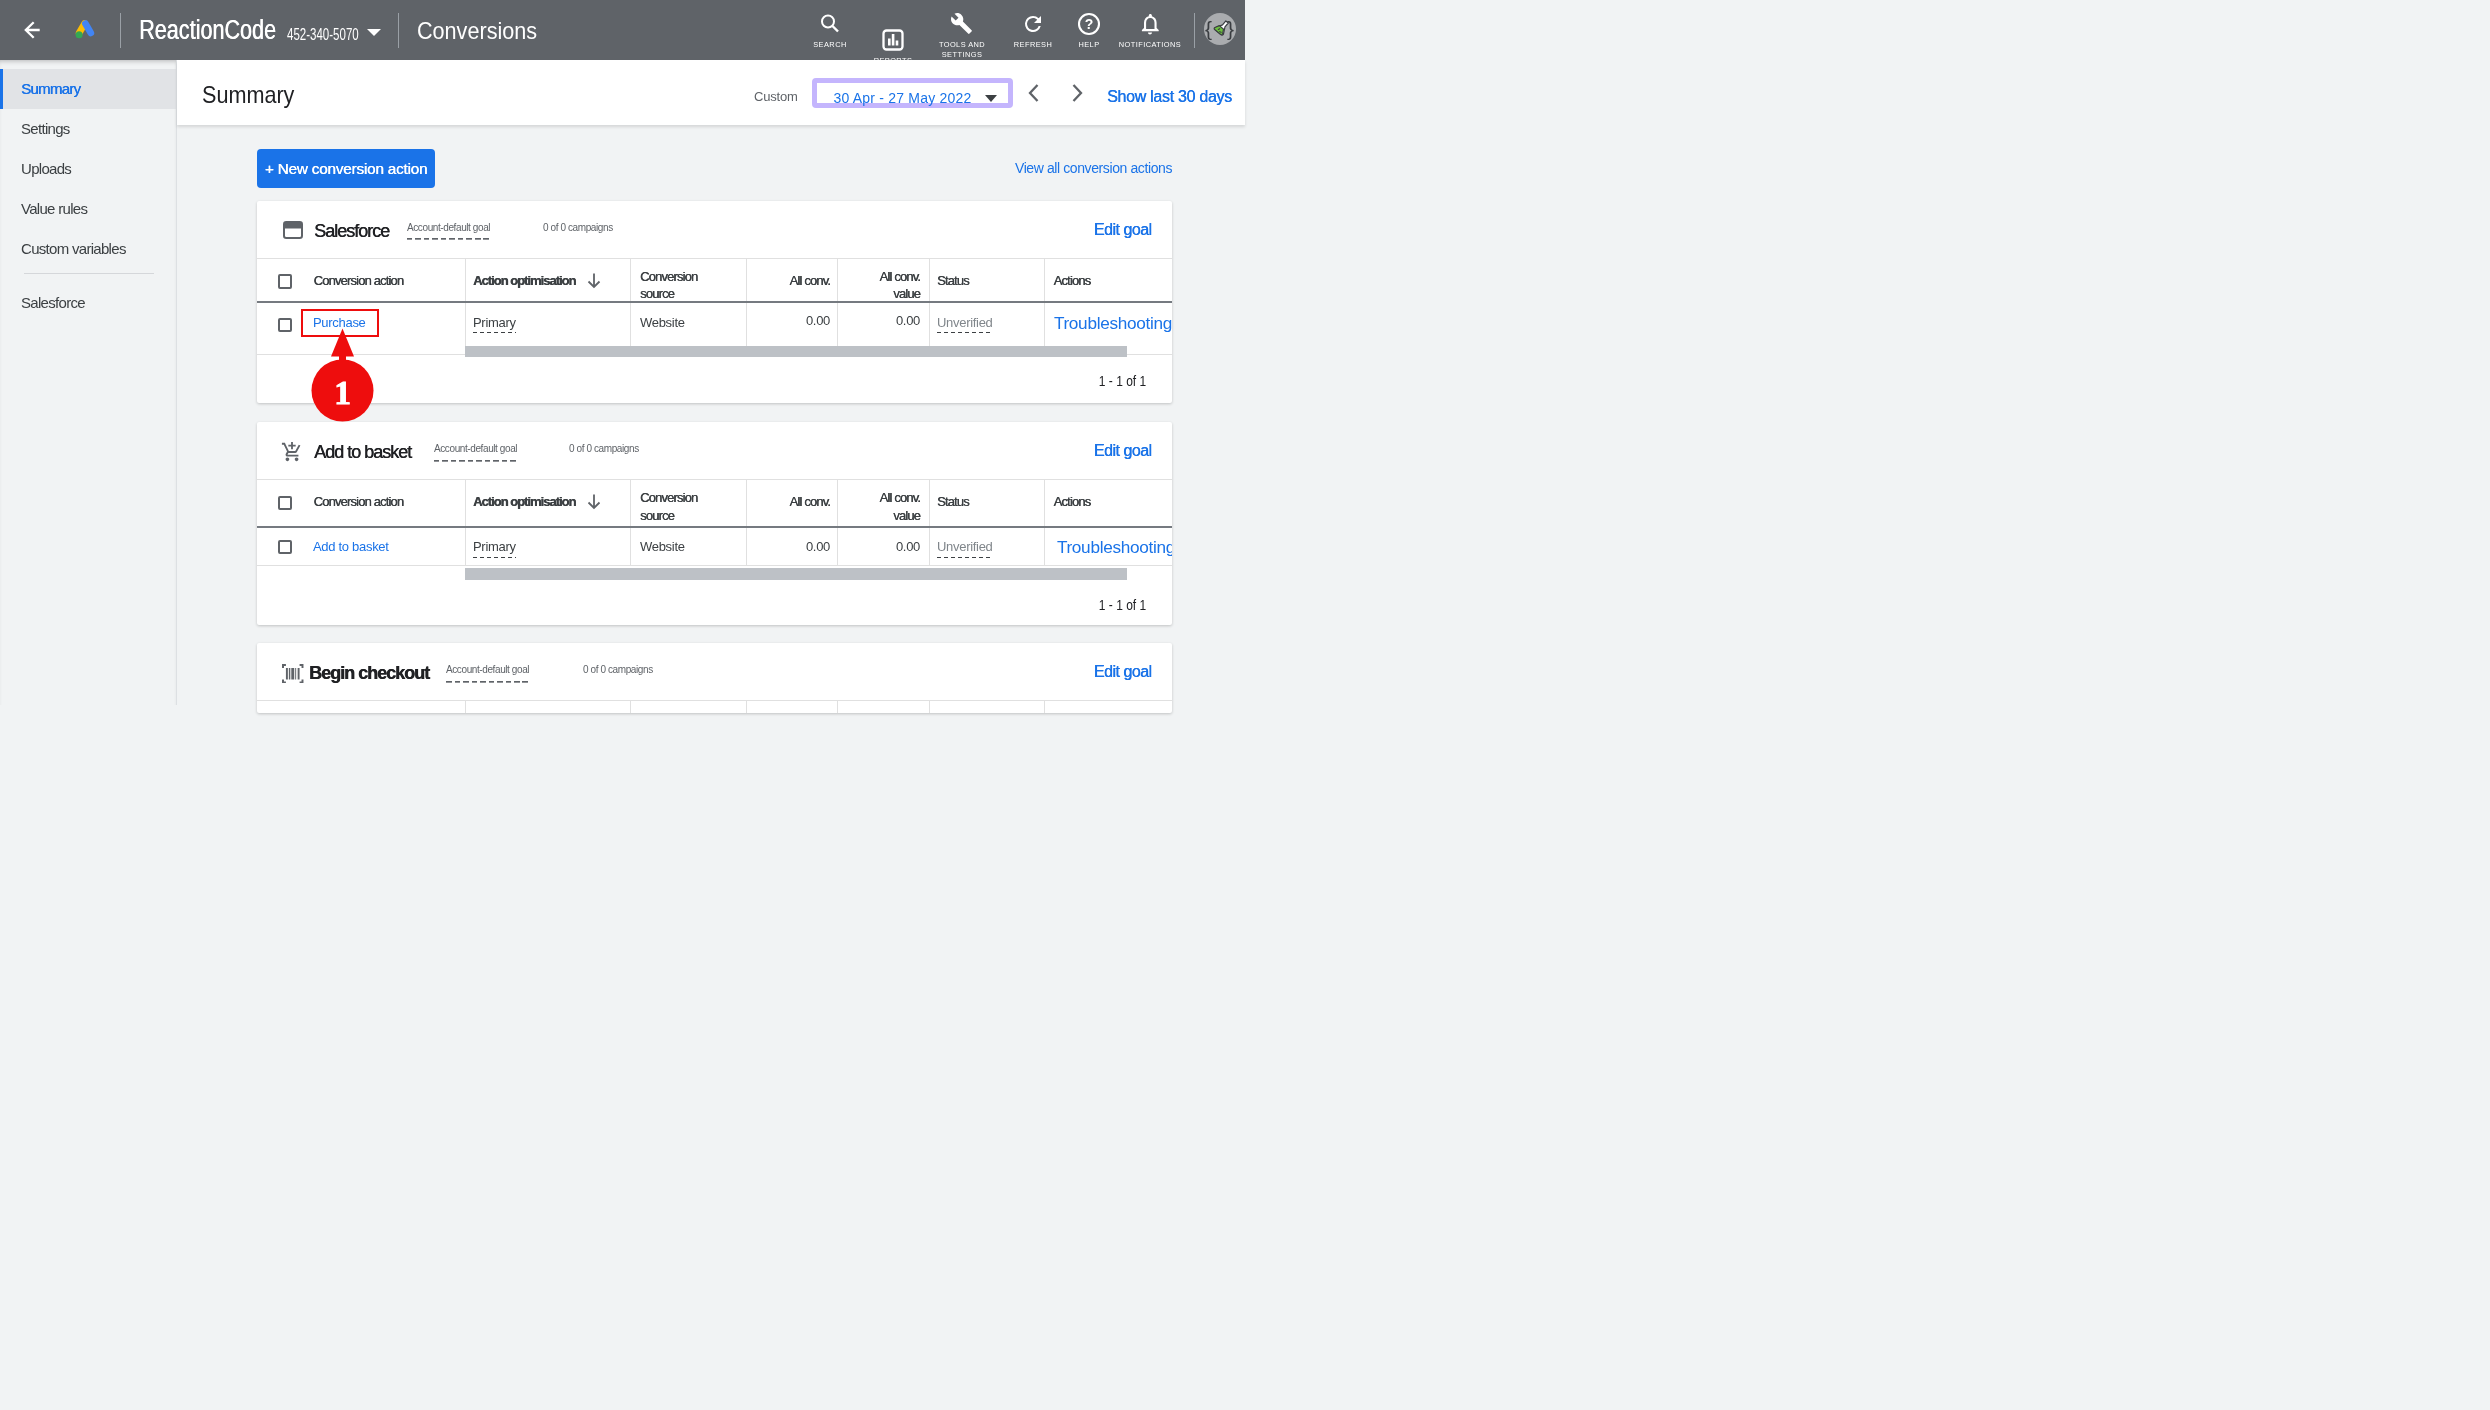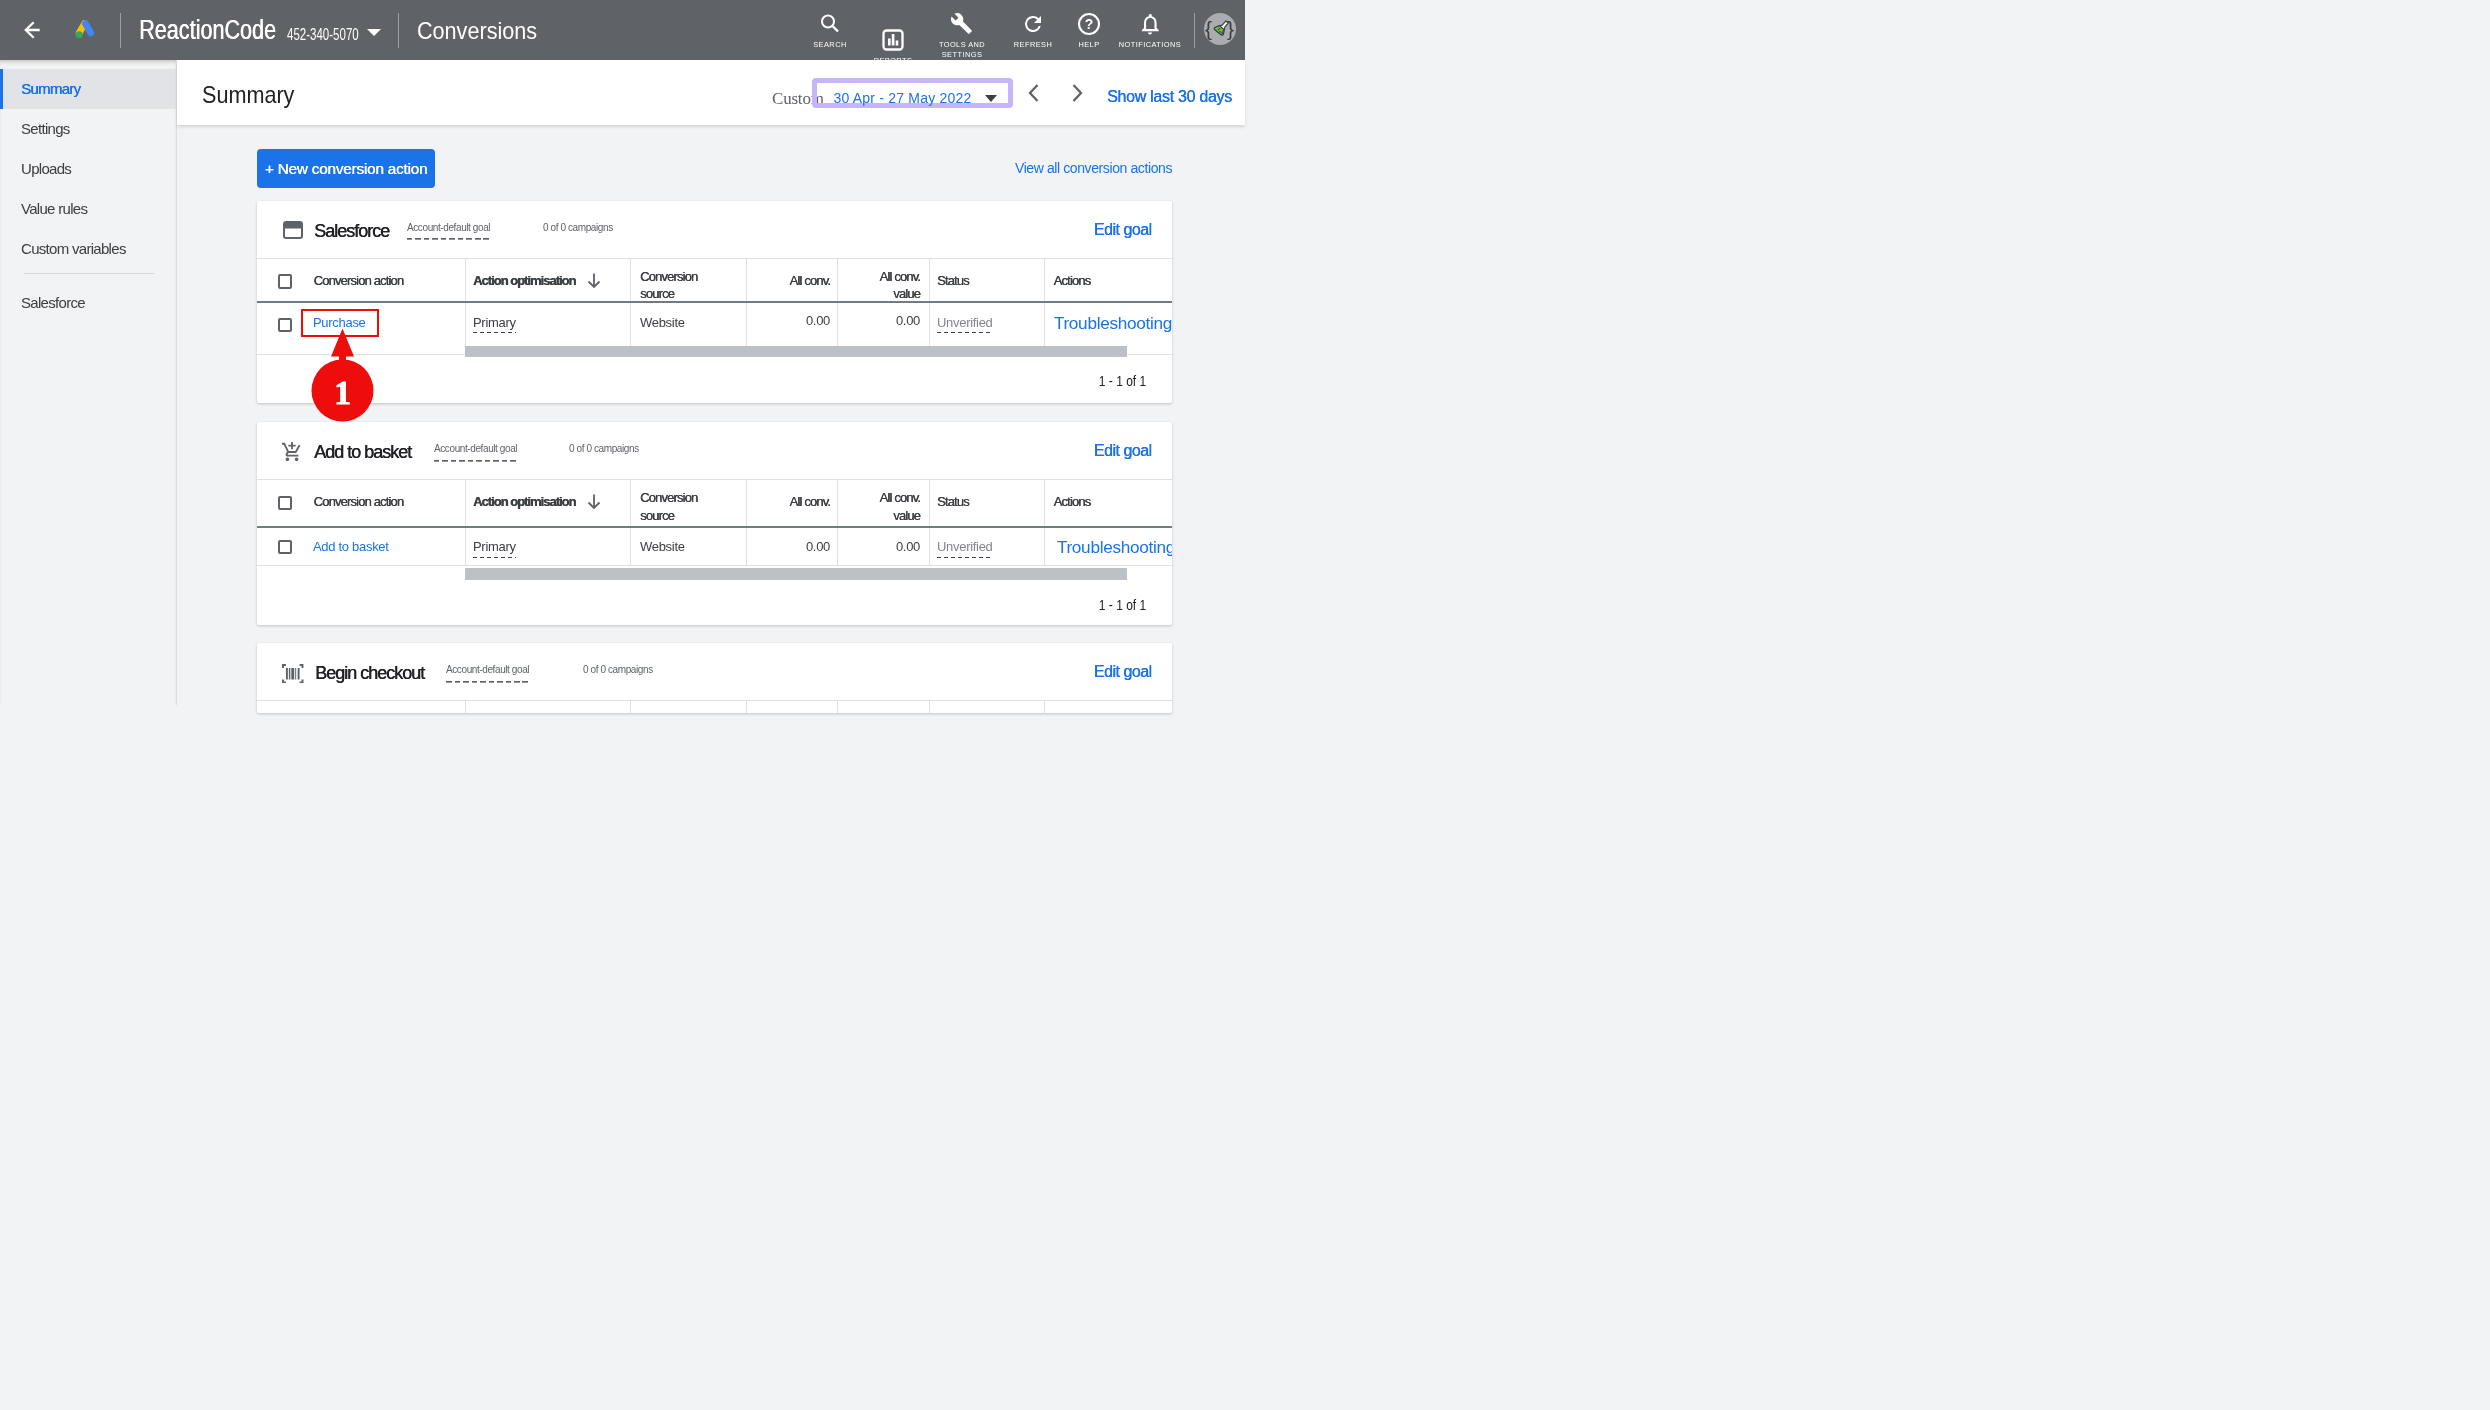--- a/index.html
+++ b/index.html
@@ -111,21 +111,21 @@
 <div class="nav-item sel" style="top:69px;">Summary</div>
 <div class="nav-item" style="top:109px;">Settings</div>
 <div class="nav-item" style="top:149px;">Uploads</div>
 <div class="nav-item" style="top:189px;">Value rules</div>
 <div class="nav-item" style="top:229px;">Custom variables</div>
 <div class="nav-div" style="top:273px;"></div>
 <div class="nav-item" style="top:283px;">Salesforce</div>
 
 <div class="hdrstrip">
   <div class="pg-title">Summary</div>
-  <div style="position:absolute;left:595px;top:29px;font-size:17px;color:#5f6368;letter-spacing:-0.2px;font-family:Liberation Serif, serif;">Custom</div>
+  <div style="position:absolute;left:577px;top:29px;font-size:13px;color:#5f6368;letter-spacing:-0.2px;">Custom</div>
   <div class="datebox" style="left:634.5px;top:18px;width:201.5px;height:29.5px;">
     <span style="position:absolute;left:17px;top:7px;font-size:14px;color:#1a73e8;letter-spacing:0.2px;">30 Apr - 27 May 2022</span>
     <span style="position:absolute;left:168px;top:11.5px;width:0;height:0;border-left:6.5px solid transparent;border-right:6.5px solid transparent;border-top:7px solid #3c4043;"></span>
   </div>
   <svg class="ic" style="position:absolute;left:847px;top:22px;" width="22" height="22" viewBox="0 0 22 22">
       <path d="M13.5 3 L6 11 L13.5 19" fill="none" stroke="#5f6368" stroke-width="2.3"></path>
     </svg>
   <svg class="ic" style="position:absolute;left:888px;top:22px;" width="22" height="22" viewBox="0 0 22 22">
       <path d="M8.5 3 L16 11 L8.5 19" fill="none" stroke="#5f6368" stroke-width="2.3"></path>
     </svg>
@@ -227,21 +227,21 @@
     <div class="cell-line" style="right:-3px;top:8.5px;font-size:17.2px;color:#1a73e8;">Troubleshooting</div>
   </div>
   <div class="scrollthumb" style="top:145.7px;height:12px;"></div>
   <div class="pager" style="top:174px;">1 - 1 of 1</div>
 </div>
 
 <div class="card" style="top:643px;height:70px;">
   <svg class="ic" style="position:absolute;left:25px;top:20.5px;" width="21.5" height="19.5" viewBox="0 0 22 20">
       <path fill="#5f6368" d="M0 0h4v2H2v2H0V0zm22 0v4h-2V2h-2V0h4zM0 20v-4h2v2h2v2H0zm20-2v-2h2v4h-4v-2h2zM4 4h2v12H4V4zm3 0h1.5v12H7V4zm2.5 0h3v12h-3V4zm4 0h1v12h-1V4zm2.5 0h2v12h-2V4z"></path>
     </svg>
-  <div class="ttl" style="position:absolute;left:58px;top:20px;">Begin checkout</div>
+  <div class="ttl" style="position:absolute;left:52px;top:20px;font-weight:bold;">Begin checkout</div>
   <div class="goal dashed" style="position:absolute;left:189px;top:21px;">Account-default goal</div>
   <div class="goal" style="position:absolute;left:326px;top:21px;">0 of 0 campaigns</div>
   <div class="editgoal" style="top:20px;">Edit goal</div>
   <div class="thead" style="top:56.5px;height:13.5px;border-bottom:none;">
     <div class="tcol" style="left:208px;"></div>
       <div class="tcol" style="left:373px;"></div>
       <div class="tcol" style="left:489px;"></div>
       <div class="tcol" style="left:580px;"></div>
       <div class="tcol" style="left:671.5px;"></div>
       <div class="tcol" style="left:787px;"></div>

